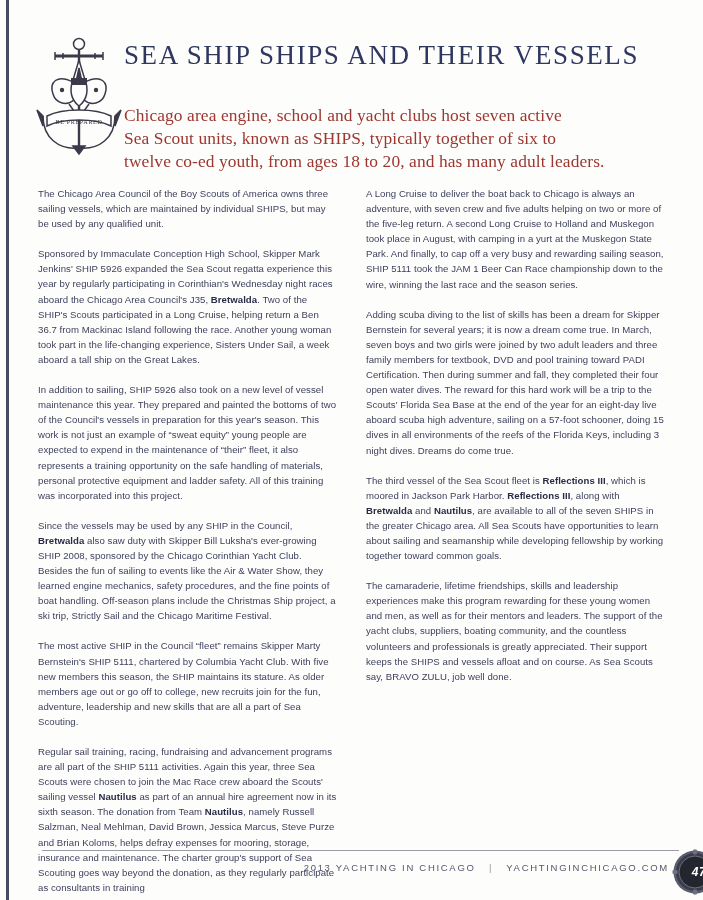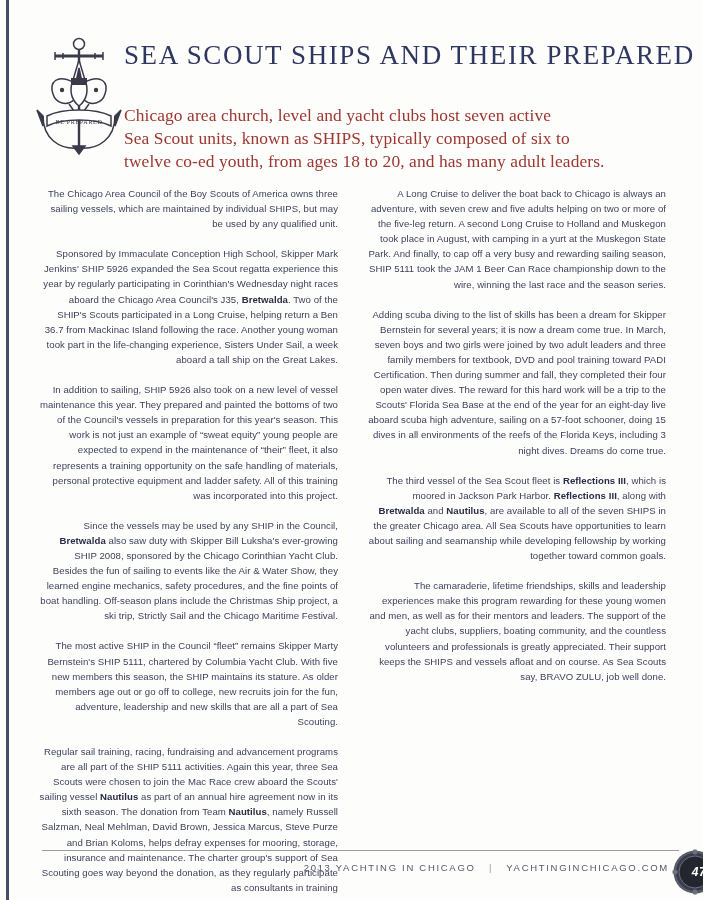--- a/index.html
+++ b/index.html
@@ -94,21 +94,21 @@
   }
   .col {
     width: 300px;
   }
   .col p {
     margin: 0 0 15px 0;
     font-family: "Liberation Sans", sans-serif;
     font-size: 9.6px;
     line-height: 15.1px;
     color: #3d3f5c;
-    text-align: right;
+    text-align: left;
     letter-spacing: 0.05px;
   }
   .col p b {
     font-weight: bold;
     color: #2a2c47;
   }
 
   
   .footer {
     position: absolute;
@@ -208,26 +208,26 @@
 
           <path d="M36 70 L46 84 L56 70"></path>
 
           <path d="M14 82 C30 74 62 74 78 82 L78 92 C62 84 30 84 14 92 Z" fill="#ffffff"></path>
         </g>
         <text x="46" y="90" text-anchor="middle" font-family="Liberation Serif, serif" font-size="6.2" fill="#3a3a4a" letter-spacing="0.6">BE PREPARED</text>
       </svg>
     </div>
 
     <div class="title-block">
-      <div class="article-title">SEA SCOUT SHIPS AND THEIR PREPARED</div>
+      <div class="article-title">SEA SHIP SHIPS AND THEIR VESSELS</div>
     </div>
 
     <div class="deck">
-      <div>Chicago area church, level and yacht clubs host seven active</div>
-      <div>Sea Scout units, known as SHIPS, typically composed of six to</div>
+      <div>Chicago area engine, school and yacht clubs host seven active</div>
+      <div>Sea Scout units, known as SHIPS, typically together of six to</div>
       <div>twelve co-ed youth, from ages 18 to 20, and has many adult leaders.</div>
     </div>
   </div>
 
   <div class="columns">
 
     <div class="col">
       <p>The Chicago Area Council of the Boy Scouts of America owns three sailing vessels, which are maintained by individual SHIPS, but may be used by any qualified unit.</p>
       <p>Sponsored by Immaculate Conception High School, Skipper Mark Jenkins' SHIP 5926 expanded the Sea Scout regatta experience this year by regularly participating in Corinthian's Wednesday night races aboard the Chicago Area Council's J35, <b>Bretwalda</b>. Two of the SHIP's Scouts participated in a Long Cruise, helping return a Ben 36.7 from Mackinac Island following the race. Another young woman took part in the life-changing experience, Sisters Under Sail, a week aboard a tall ship on the Great Lakes.</p>
       <p>In addition to sailing, SHIP 5926 also took on a new level of vessel maintenance this year. They prepared and painted the bottoms of two of the Council's vessels in preparation for this year's season. This work is not just an example of “sweat equity” young people are expected to expend in the maintenance of “their” fleet, it also represents a training opportunity on the safe handling of materials, personal protective equipment and ladder safety. All of this training was incorporated into this project.</p>

